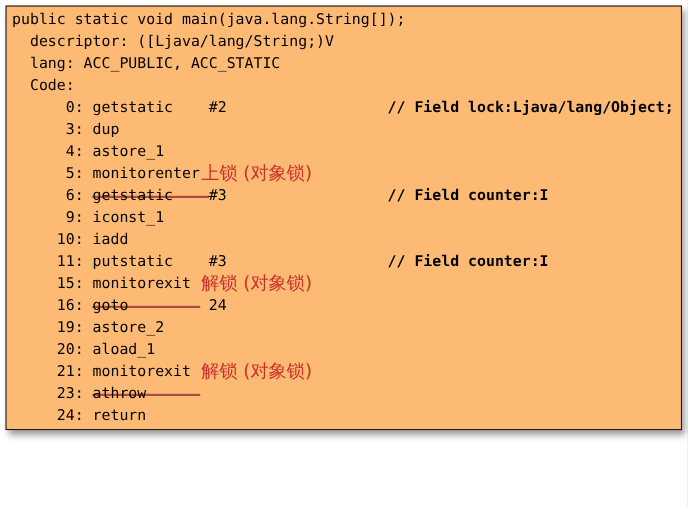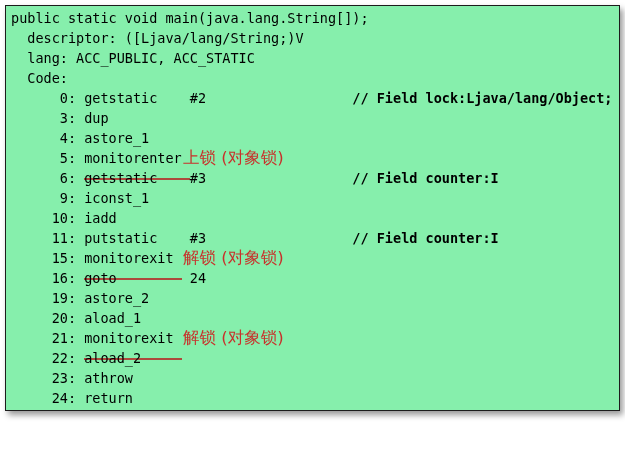--- a/index.html
+++ b/index.html
@@ -6,21 +6,21 @@
   html, body {
     width: 625px; height: 462px;
     background: #ffffff;
     font-family: "DejaVu Sans Mono", "Liberation Mono", monospace;
     overflow: hidden;
   }
   .panel {
     position: absolute;
     left: 5px; top: 5px;
     width: 615px;
-    background: #86efac;
+    background: #fdba74;
     border: 1.5px solid var(--border-color, #1c1c1c);
     box-shadow: 3px 4px 6px rgba(0,0,0,0.40);
     padding: 2px 4px 2px 5px;
   }
   .line {
     position: relative;
     white-space: pre;
     font-size: 13.5px;
     line-height: 20px;
     color: var(--text-color, #000000);
@@ -66,17 +66,16 @@
       <div class="line"><span class="off">5:</span><span class="op-cell"><span class="underlined">monitorenter</span></span><span class="anno">上锁 (对象锁)</span></div>
       <div class="line"><span class="off">6:</span><span class="op-cell"><span>getstatic</span></span><span class="operand">#3</span><span class="comment">// Field counter:I</span></div>
       <div class="line"><span class="off">9:</span><span class="op-cell"><span>iconst_1</span></span></div>
       <div class="line"><span class="off">10:</span><span class="op-cell"><span>iadd</span></span></div>
       <div class="line"><span class="off">11:</span><span class="op-cell"><span>putstatic</span></span><span class="operand">#3</span><span class="comment">// Field counter:I</span></div>
       <div class="line"><span class="off">15:</span><span class="op-cell"><span class="underlined">monitorexit</span></span><span class="anno">解锁 (对象锁)</span></div>
       <div class="line"><span class="off">16:</span><span class="op-cell"><span>goto</span></span><span class="operand">24</span></div>
       <div class="line"><span class="off">19:</span><span class="op-cell"><span>astore_2</span></span></div>
       <div class="line"><span class="off">20:</span><span class="op-cell"><span>aload_1</span></span></div>
       <div class="line"><span class="off">21:</span><span class="op-cell"><span class="underlined">monitorexit</span></span><span class="anno">解锁 (对象锁)</span></div>
-      <div class="line"><span class="off">22:</span><span class="op-cell"><span>aload_2</span></span></div>
       <div class="line"><span class="off">23:</span><span class="op-cell"><span>athrow</span></span></div>
       <div class="line"><span class="off">24:</span><span class="op-cell"><span>return</span></span></div>
     </div>
 </div>
 
 </body></html>

